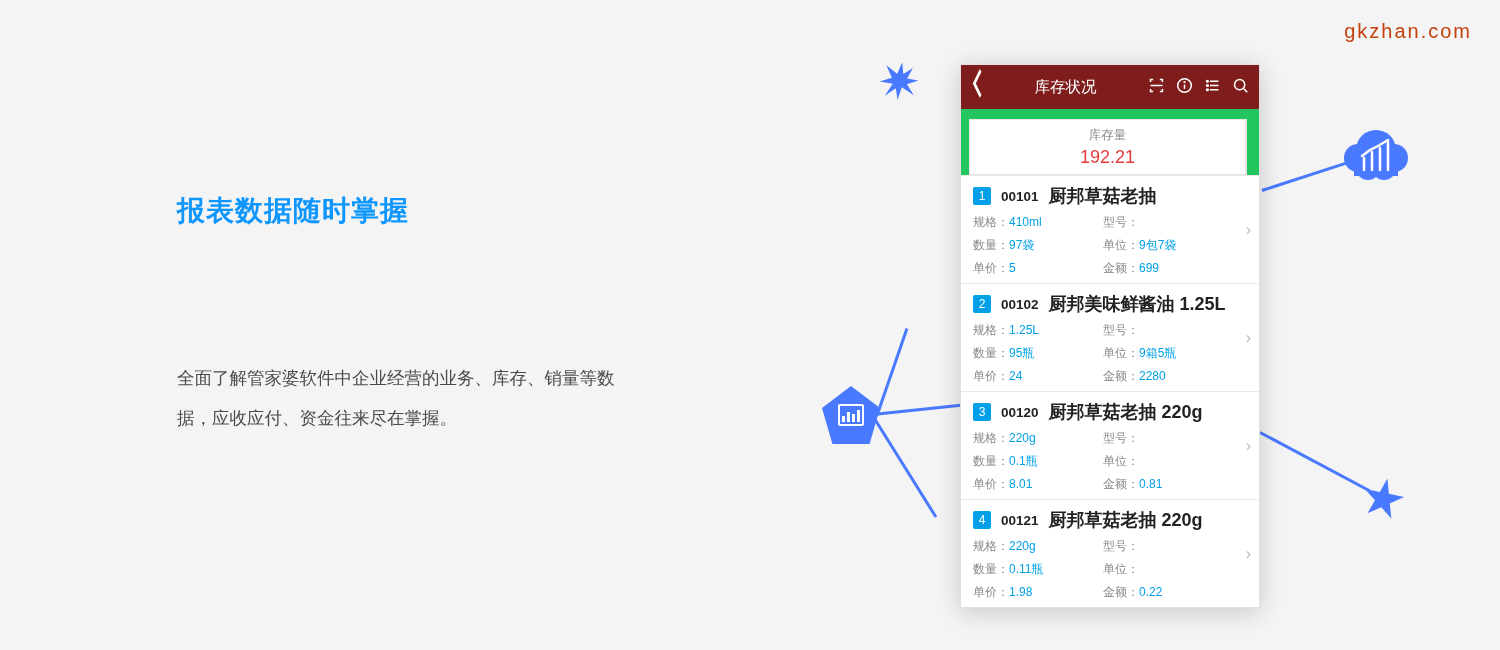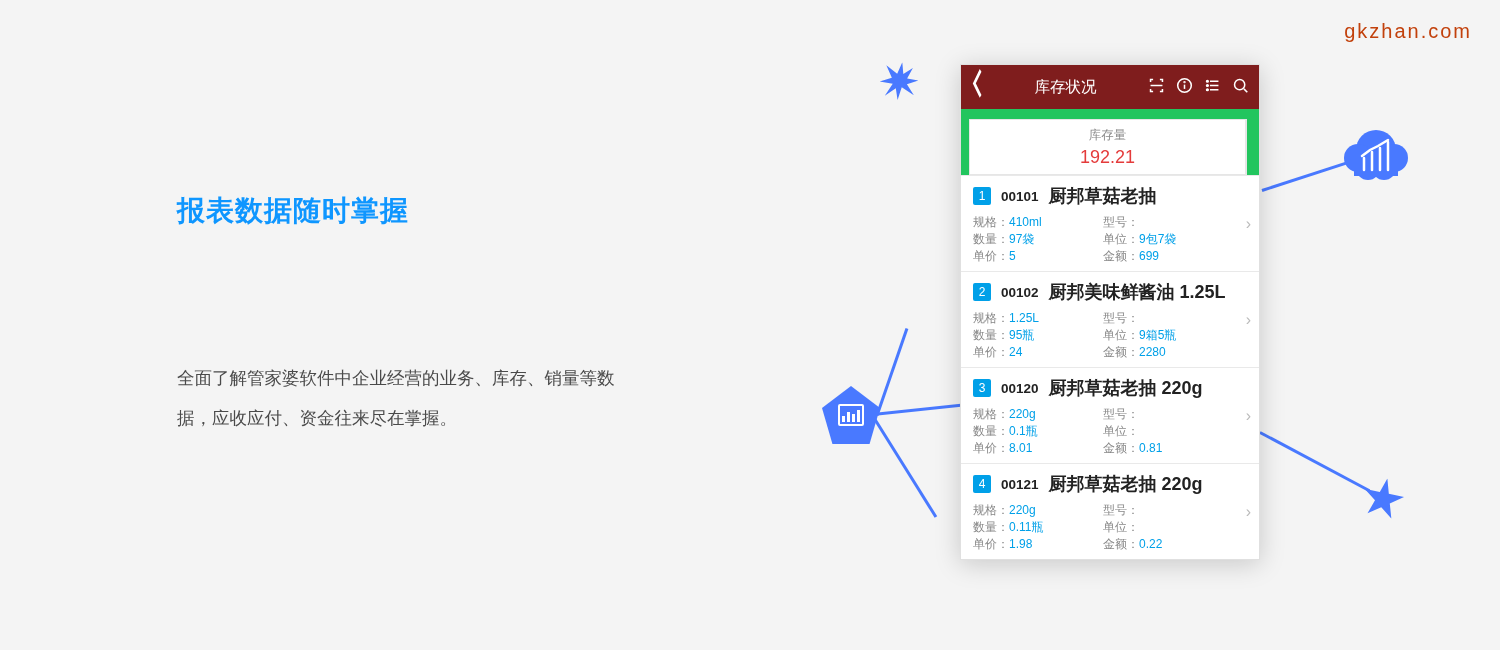--- a/index.html
+++ b/index.html
@@ -92,21 +92,21 @@
     .item-idx {
       width: 18px; height: 18px;
       background: #00a0e8;
       color: #fff;
       font-size: 12px;
       display: flex; align-items: center; justify-content: center;
       border-radius: 2px;
     }
     .item-code { font-size: 13.5px; font-weight: 600; color: #222; }
     .item-name { font-size: 18px; font-weight: 600; color: #222; }
-    .item-body { display: grid; grid-template-columns: 1fr 1fr; row-gap: 0; }
+    .item-body { display: grid; grid-template-columns: 1fr 1fr; row-gap: 6px; }
     .kv { font-size: 12px; color: #888; }
     .kv .val { color: #00a0e8; }
     .item-chev {
       position: absolute; right: 8px; top: 50%; transform: translateY(-50%);
       color: #bbb; font-size: 16px;
     }
     
     .deco { position: absolute; }
     .line {
       position: absolute;

